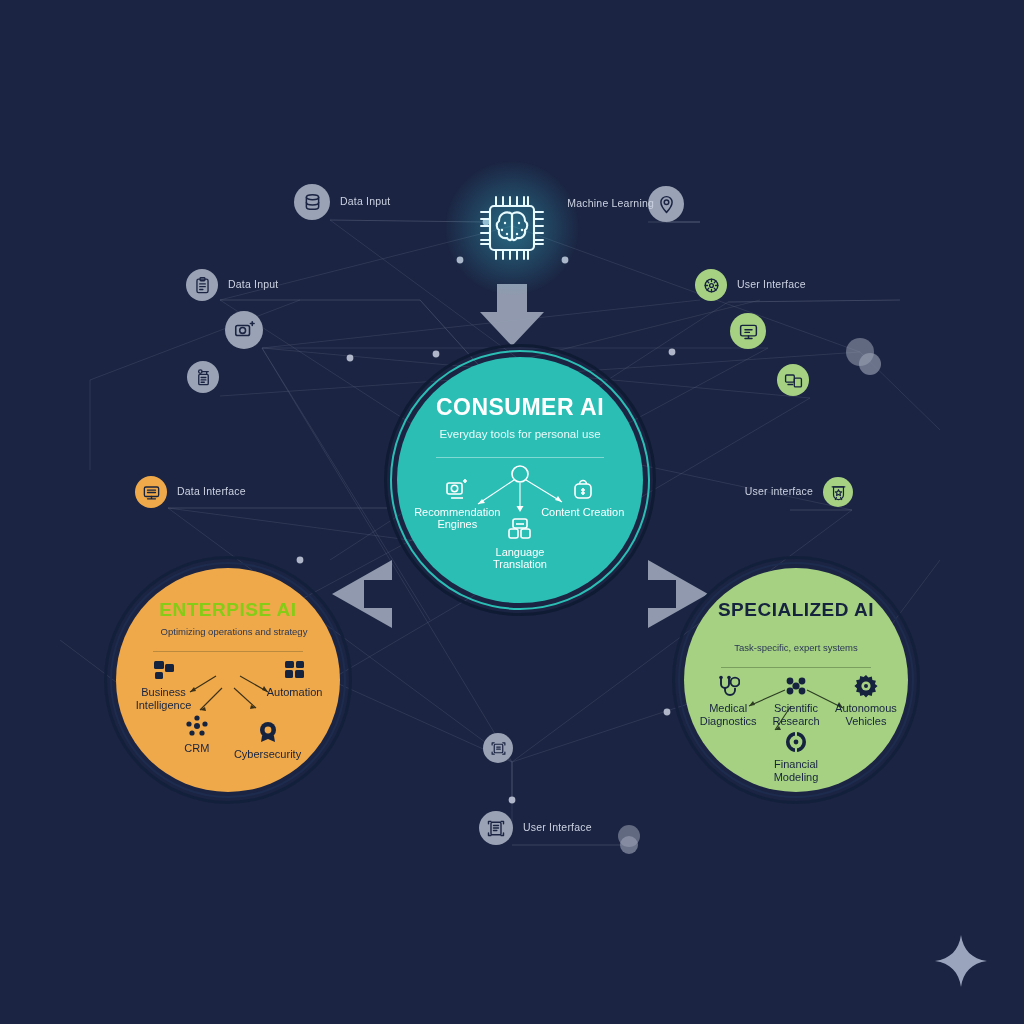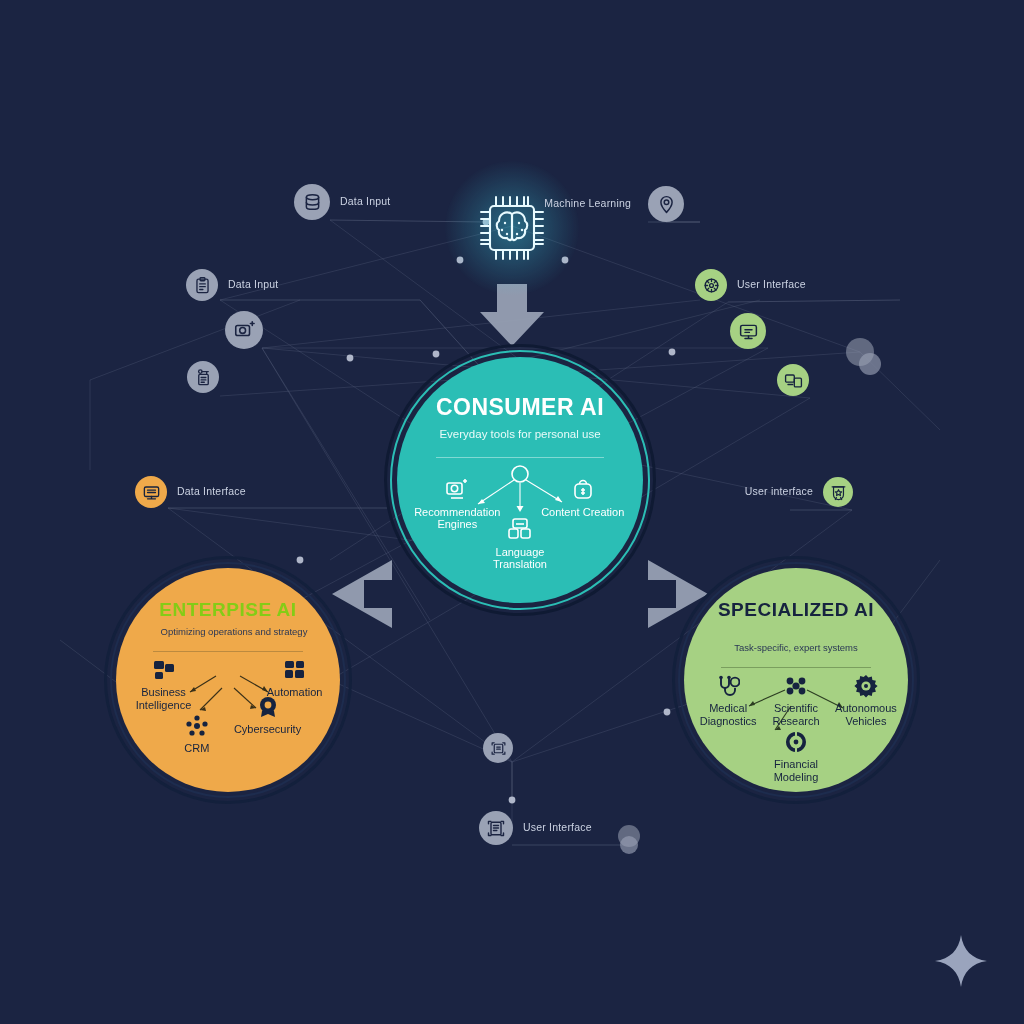--- a/index.html
+++ b/index.html
@@ -204,21 +204,21 @@
       </div>
       <div class="chip-label" style="top: 195px; left: 340px;">Data Input</div>
       <div class="chip" style="left: 648px; top: 186px; width: 36px; height: 36px; background: rgb(154, 162, 181); opacity: 1;">
         <svg width="21" height="21" viewBox="0 0 24 24">
           <g stroke="#1b2442" stroke-width="1.7" fill="none" stroke-linecap="round" stroke-linejoin="round">
             <path d="M12,3 a6.4,6.4 0 0 1 6.4,6.4 c0,4.6 -6.4,11.6 -6.4,11.6 S5.6,14 5.6,9.4 A6.4,6.4 0 0 1 12,3 z"></path>
             <circle cx="12" cy="9.4" r="2.6"></circle>
           </g>
         </svg>
       </div>
-      <div class="chip-label" style="top: 197px; right: 393px;">Machine Learning</div>
+      <div class="chip-label" style="top: 197px; right: 370px;">Machine Learning</div>
       <div class="chip" style="left: 186px; top: 269px; width: 32px; height: 32px; background: rgb(154, 162, 181); opacity: 1;">
         <svg width="19" height="19" viewBox="0 0 24 24">
           <g stroke="#1b2442" stroke-width="1.7" fill="none" stroke-linecap="round" stroke-linejoin="round">
             <rect x="5" y="4" width="14" height="17" rx="2"></rect>
             <rect x="9" y="2" width="6" height="4" rx="1"></rect>
             <path d="M8.5,10 h7 M8.5,13.5 h7 M8.5,17 h4"></path>
           </g>
         </svg>
       </div>
       <div class="chip-label" style="top: 278px; left: 228px;">Data Input</div>
@@ -421,21 +421,21 @@
               <circle cx="12" cy="4" r="2.6"></circle>
                 <circle cx="4" cy="10" r="2.6"></circle>
                 <circle cx="20" cy="10" r="2.6"></circle>
               <circle cx="7" cy="19" r="2.6"></circle>
                 <circle cx="17" cy="19" r="2.6"></circle>
                 <circle cx="12" cy="12" r="3"></circle>
             </g>
           </svg>
           <span>CRM</span>
         </div>
-        <div class="subitem" style="left:69%;top:43px;width:86px;white-space:normal;">
+        <div class="subitem" style="left:69%;top:68px;width:86px;white-space:normal;">
           <svg class="ic" width="24" height="24" viewBox="0 0 24 24">
             <g fill="#16233f">
               <circle cx="12" cy="10" r="8"></circle>
                 <path d="M6,16 l-1,6 l7,-3 l7,3 l-1,-6 z"></path>
             </g>
             <circle cx="12" cy="10" r="3.4" fill="#efa94a"></circle>
           </svg>
           <span>Cybersecurity</span>
         </div>
       </div>

